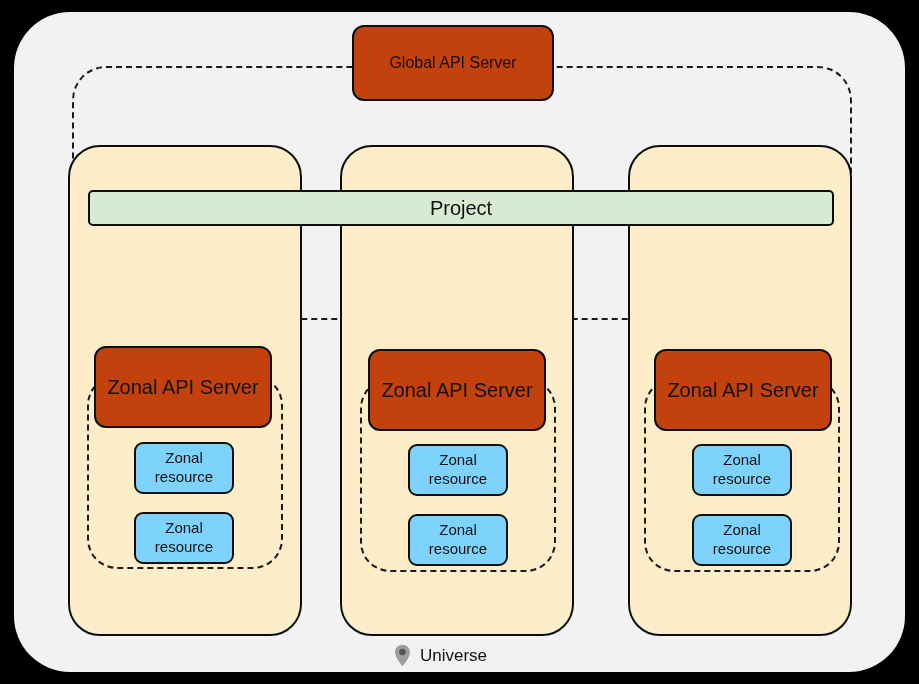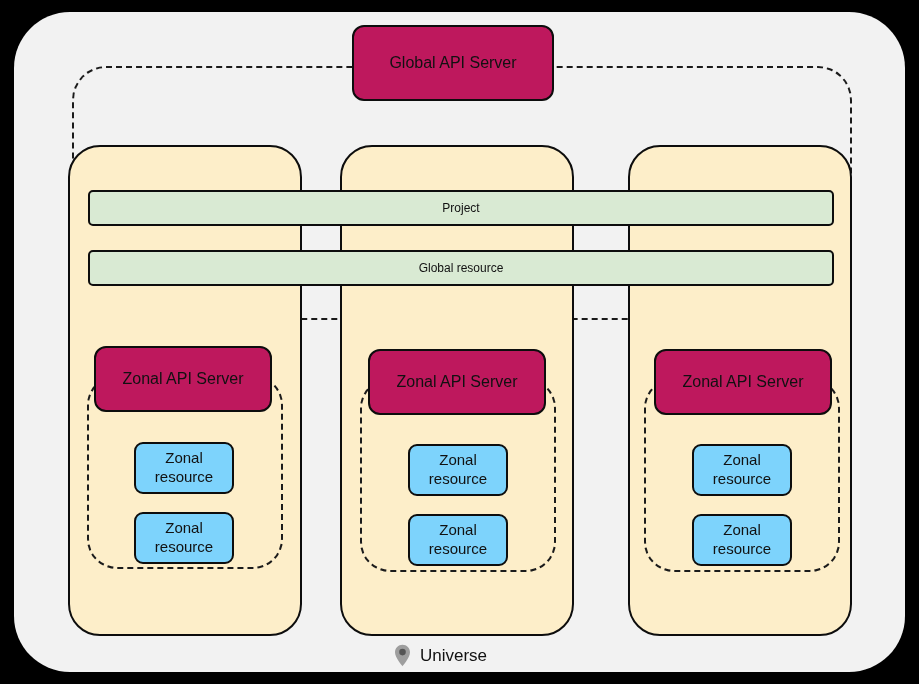--- a/index.html
+++ b/index.html
@@ -27,33 +27,33 @@
   .zone-inner{position:absolute;width:192px;height:190px;
       border:2px dashed #1b1b1b;border-radius:30px;}
   .zone-a .zone-inner{left:17px;top:228px;}
   .zone-b .zone-inner{left:18px;top:231px;}
   .zone-c .zone-inner{left:14px;top:231px;}
 
   
   .bar{position:absolute;left:88px;width:742px;
       background:#d9ead3;border:2px solid #0d0d0d;border-radius:5px;
       display:flex;align-items:center;justify-content:center;
-      font-size:12px;color:#111;}
+      font-size:20px;color:#111;}
   .bar-project{top:190px;height:32px;}
   .bar-global-res{top:250px;height:32px;}
 
   
   .box{position:absolute;display:flex;align-items:center;justify-content:center;
        text-align:center;color:#111;box-sizing:border-box;}
-  .box-blue{background:#be185d;border:2px solid #0d0d0d;border-radius:12px;}
+  .box-blue{background:#c2410c;border:2px solid #0d0d0d;border-radius:12px;}
   .box-pink{background:#7dd3fc;border:2px solid #0d0d0d;border-radius:9px;}
 
   .global-api{left:352px;top:25px;width:202px;height:76px;font-size:16px;}
 
-  .zonal-api{width:178px;height:66px;font-size:16px;}
+  .zonal-api{width:178px;height:82px;font-size:20px;}
   .zone-a .zonal-api{left:24px;top:199px;}
   .zone-b .zonal-api{left:26px;top:202px;}
   .zone-c .zonal-api{left:24px;top:202px;}
 
   .zonal-res{width:100px;height:52px;font-size:15px;line-height:1.25;}
   .zone-a .zr1{left:64px;top:295px;}
   .zone-a .zr2{left:64px;top:365px;}
   .zone-b .zr1{left:66px;top:297px;}
   .zone-b .zr2{left:66px;top:367px;}
   .zone-c .zr1{left:62px;top:297px;}
@@ -93,21 +93,20 @@
 
   <div class="zone zone-c">
     <div class="zone-inner"></div>
     <div class="box box-blue zonal-api">Zonal API Server</div>
     <div class="box box-pink zonal-res zr1">Zonal resource</div>
     <div class="box box-pink zonal-res zr2">Zonal resource</div>
 
   </div>
 
   <div class="bar bar-project">Project</div>
-  <div class="bar bar-global-res">Global resource</div>
 
   <div class="box box-blue global-api">Global API Server</div>
 
   <div class="pin-label universe-label">
     <svg class="pin" viewBox="0 0 17 23">
       <path d="M8.5 0.8C4.3 0.8 1 4.1 1 8.2c0 5.4 7.5 14 7.5 14s7.5-8.6 7.5-14c0-4.1-3.3-7.4-7.5-7.4z" fill="#9e9e9e"></path>
       <circle cx="8.5" cy="8.1" r="3.3" fill="#555555"></circle>
     </svg>
     <span>Universe</span>
   </div>

